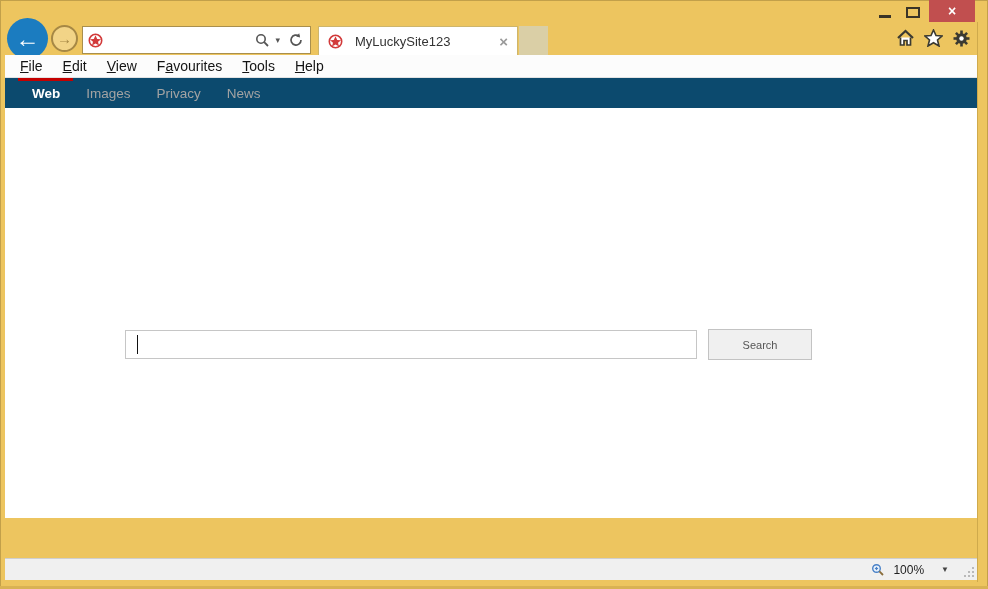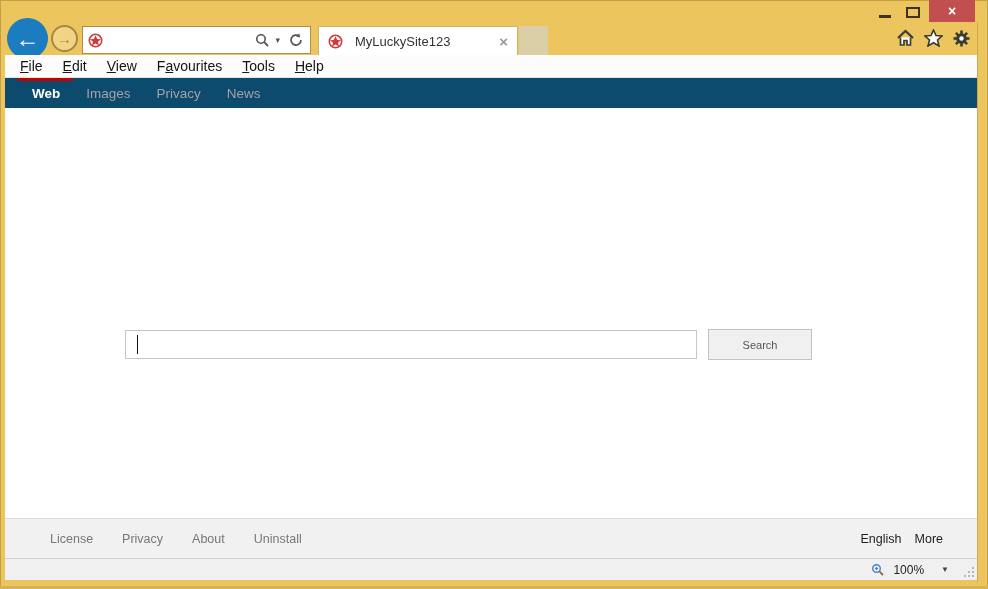--- a/index.html
+++ b/index.html
@@ -180,32 +180,20 @@
     <span class="nt">Privacy</span>
     <span class="nt">News</span>
   </div>
 
   <div class="content">
     <input class="search-input" type="text" value="" style="">
     <div class="caret"></div>
     <button class="search-btn">Search</button>
   </div>
 
-  <div class="footer">
-    <div class="links">
-      <span class="link">License</span>
-      <span class="link">Privacy</span>
-      <span class="link">About</span>
-      <span class="link">Uninstall</span>
-    </div>
-    <div class="right">
-      <span class="link">English</span>
-      <span class="link">More</span>
-    </div>
-  </div>
 
   <div class="statusbar">
     <span style="display:flex;">
       <svg width="14" height="14" viewBox="0 0 14 14">
         <circle cx="5.5" cy="5.5" r="3.8" fill="#eaf2fb" stroke="#4a82c8" stroke-width="1.4"></circle>
         <line x1="8.4" y1="8.4" x2="12" y2="12" stroke="#8a6d3b" stroke-width="1.8"></line>
         <line x1="3.9" y1="5.5" x2="7.1" y2="5.5" stroke="#4a82c8" stroke-width="1.2"></line>
         <line x1="5.5" y1="3.9" x2="5.5" y2="7.1" stroke="#4a82c8" stroke-width="1.2"></line>
       </svg>
     </span>

